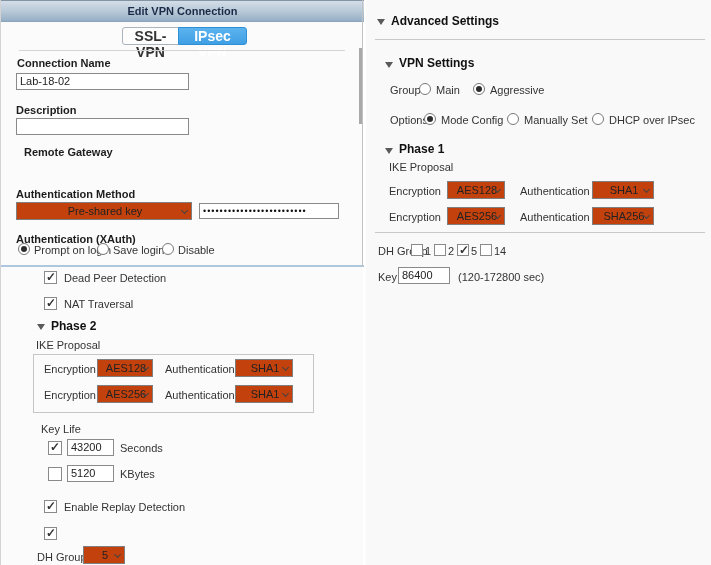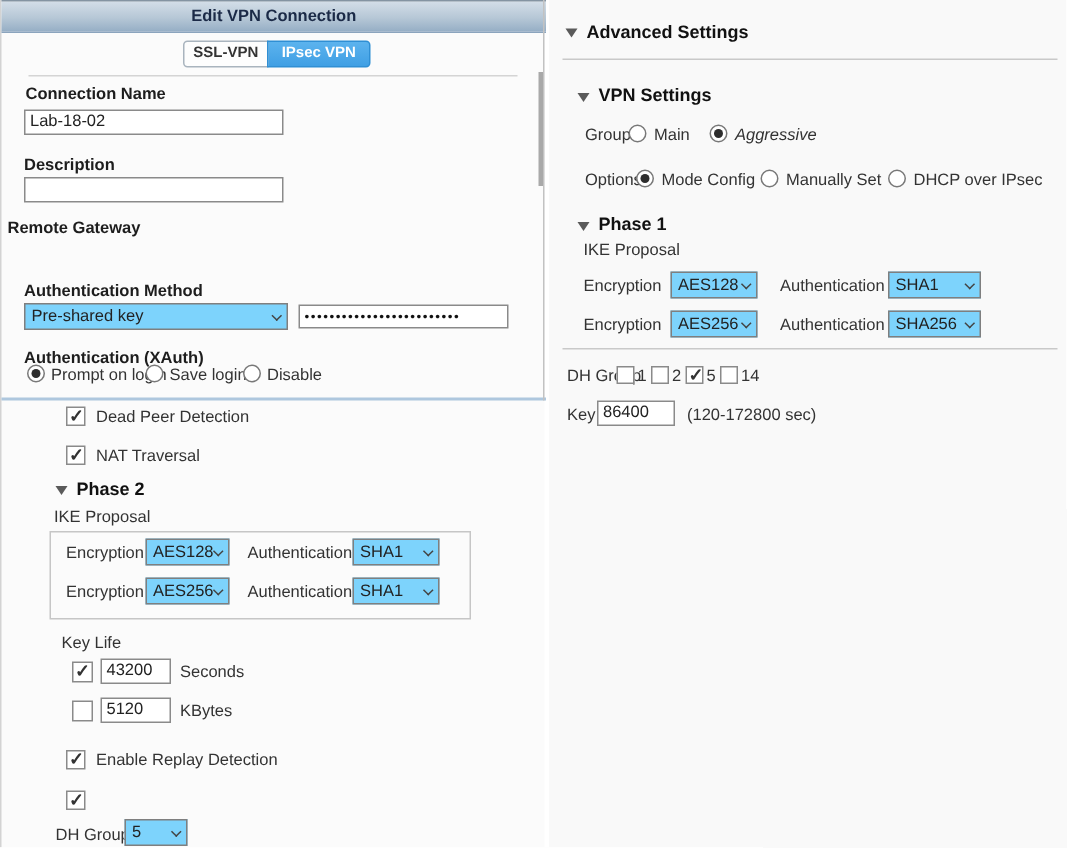--- a/index.html
+++ b/index.html
@@ -12,31 +12,31 @@
   .abs { position:absolute; }
 
   
   #left-dialog { left:0; top:0; width:363px; height:565px;
     background:#fbfbfb; border-left:1px solid #d3d3d3; }
   #titlebar { left:0; top:0; width:363px; height:22px;
     background:linear-gradient(#d3dee8,#b6c7d6 55%,#95aec5);
     border-top:1px solid #8494a2; border-bottom:1px solid #8ba4bd;
     text-align:center; line-height:21px; font-weight:bold; font-size:11px; color:#1b2a47; }
   .tab { top:27px; height:18px; line-height:16px; text-align:center;
-    font-size:10px; font-weight:bold; border:1px solid #a9b4be; background:#fdfdfd; color:#333; cursor:default; }
+    font-size:14px; font-weight:bold; border:1px solid #a9b4be; background:#fdfdfd; color:#333; cursor:default; }
   .tab.left { left:121px; width:57px; border-radius:3px 0 0 3px; }
   .tab.active { left:177px; width:69px; border-radius:0 3px 3px 0;
     background:linear-gradient(#5cb3ee,#3f9fe4); border-color:#2f8fd4; color:#fff; }
   .hr { height:1px; background:#d4d4d4; }
   .lbl  { font-weight:bold; color:#1d1d1d; white-space:nowrap; }
   .txt  { color:#333; white-space:nowrap; }
   .inp { background:#fff; border:1px solid #8a8a8a; height:17px;
     line-height:15px; padding:0 3px; color:#222; overflow:hidden; white-space:nowrap; }
-  .sel { background:#7dd3fc; border:1px solid #7f7f7f; height:18px;
-    line-height:16px; padding:0 2px 0 4px; color:#222; white-space:nowrap; }
+  .sel { background:#c2410c; border:1px solid #7f7f7f; height:18px;
+    line-height:16px; padding:0 2px 0 4px; color:#222; white-space:nowrap;text-align:center; }
   .chev { position:absolute; right:4px; top:5px; width:5px; height:5px;
     border-right:1.5px solid #444; border-bottom:1.5px solid #444; transform:rotate(45deg); }
   .pwd { letter-spacing:1px; font-size:9px; line-height:14px; color:#111; }
   .cb { width:13px; height:13px; background:#fff; border:1px solid #8a8a8a; display:block; }
   .cb.checked::after { content:"\2713"; display:block; font-size:12px; font-weight:bold;
     color:#333; line-height:12px; margin:-1px 0 0 1px; }
   .cb.small { width:12px; height:12px; }
   .rad { width:12px; height:12px; border:1px solid #787878; border-radius:50%; background:#fff; display:block; }
   .rad.selected::after { content:""; display:block; width:6px; height:6px; margin:2px;
     border-radius:50%; background:#2d2d2d; }
@@ -65,21 +65,21 @@
     <div class="abs tab active">IPsec VPN</div>
 
     <div class="abs hr" style="left:18px;top:50px;width:326px;"></div>
 
     <div class="abs lbl" style="left:16px;top:57px;">Connection Name</div>
     <div class="abs inp" style="left:15px;top:73px;width:173px;">Lab-18-02</div>
 
     <div class="abs lbl" style="left:15px;top:104px;">Description</div>
     <div class="abs inp" style="left:15px;top:118px;width:173px;"></div>
 
-    <div class="abs lbl" style="left:4px;top:146px;">Remote Gateway</div>
+    <div class="abs lbl" style="left:23px;top:146px;">Remote Gateway</div>
 
     <div class="abs lbl" style="left:15px;top:188px;">Authentication Method</div>
     <div class="abs sel" style="left:15px;top:202px;width:176px;">
       <span>Pre-shared key</span>
       <span class="chev"></span>
     </div>
     <div class="abs inp pwd" style="left:198px;top:203px;width:140px;height:16px;">•••••••••••••••••••••••••</div>
 
     <div class="abs lbl" style="left:15px;top:233px;">Authentication (XAuth)</div>
     <span class="abs rad selected" style="left:17px;top:243px;"></span>
@@ -155,21 +155,21 @@
   <div class="abs sect" style="left:391px;top:14px;">Advanced Settings</div>
   <div class="abs rp-hr" style="left:375px;top:39px;width:330px;"></div>
 
   <span class="abs tri" style="left:385px;top:62px;"></span>
   <div class="abs sect" style="left:399px;top:56px;">VPN Settings</div>
 
   <div class="abs txt" style="left:390px;top:84px;">Group</div>
   <span class="abs rad" style="left:419px;top:83px;"></span>
   <div class="abs txt" style="left:436px;top:84px;">Main</div>
   <span class="abs rad selected" style="left:473px;top:83px;"></span>
-  <div class="abs txt" style="left:490px;top:84px;font-style:italic;">Aggressive</div>
+  <div class="abs txt" style="left:490px;top:84px;">Aggressive</div>
 
   <div class="abs txt" style="left:390px;top:114px;">Options</div>
   <span class="abs rad selected" style="left:424px;top:113px;"></span>
   <div class="abs txt" style="left:441px;top:114px;">Mode Config</div>
   <span class="abs rad" style="left:507px;top:113px;"></span>
   <div class="abs txt" style="left:524px;top:114px;">Manually Set</div>
   <span class="abs rad" style="left:592px;top:113px;"></span>
   <div class="abs txt" style="left:609px;top:114px;">DHCP over IPsec</div>
 
   <span class="abs tri" style="left:385px;top:148px;"></span>

